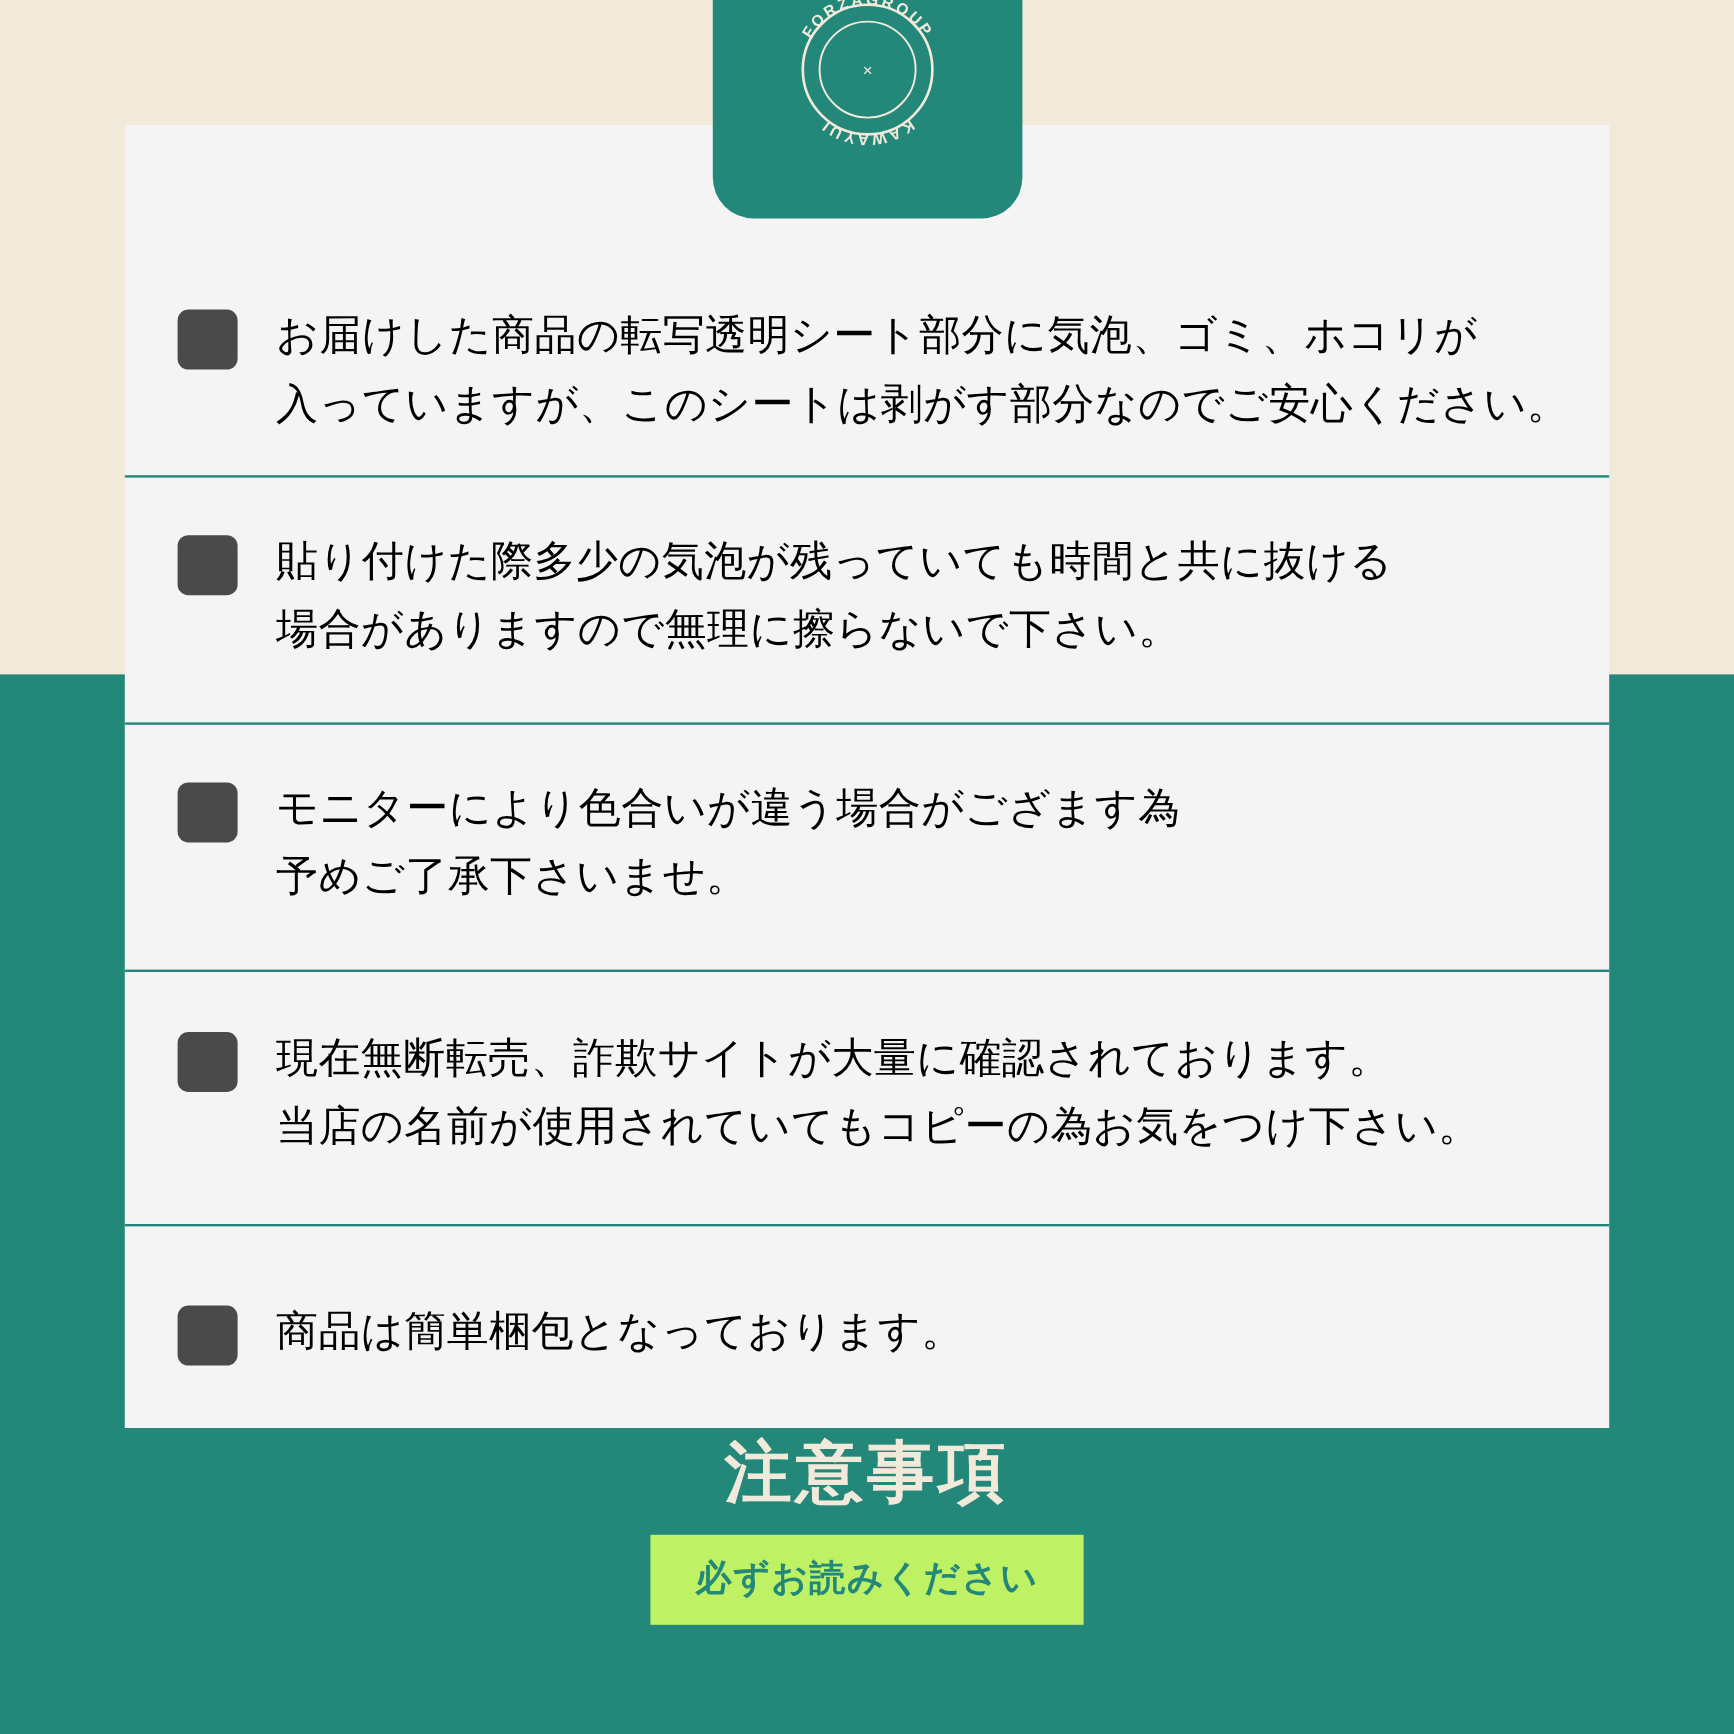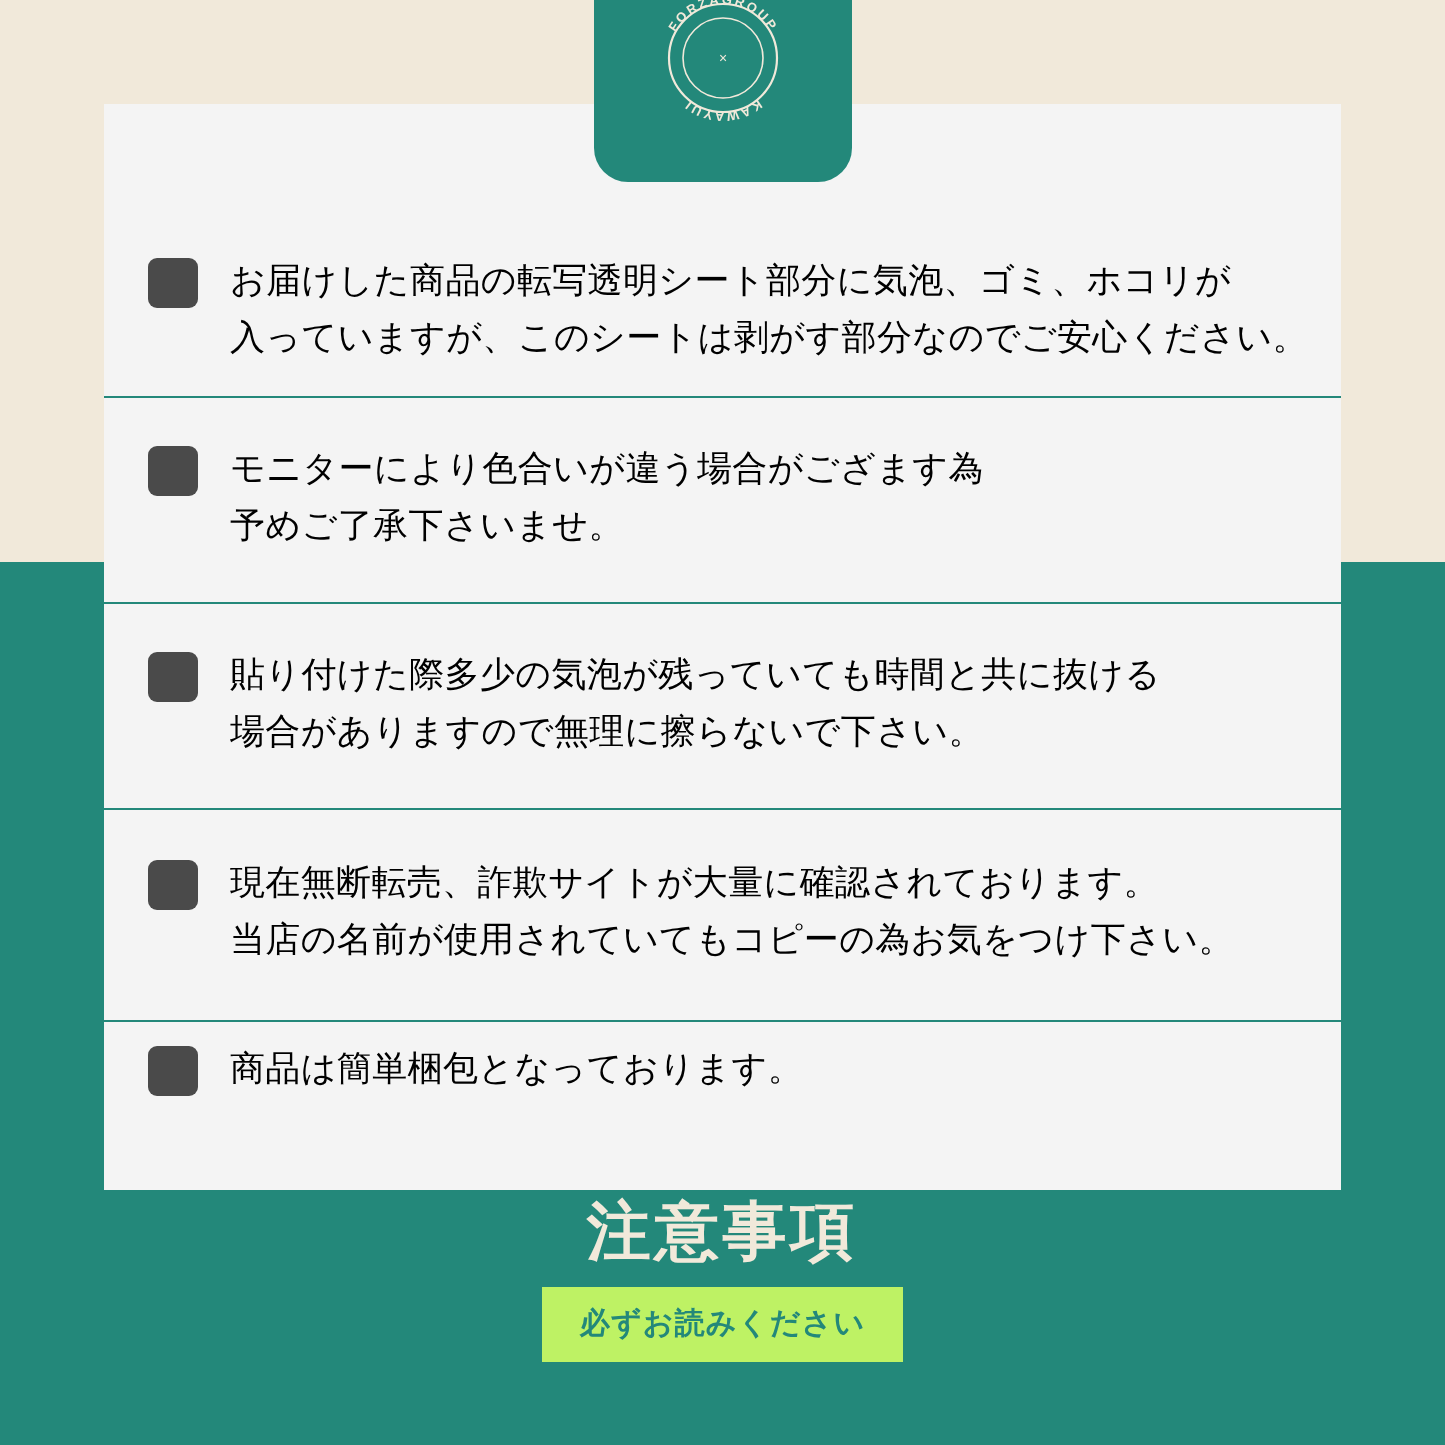--- a/index.html
+++ b/index.html
@@ -94,34 +94,34 @@
     letter-spacing: 0.01em;
     font-weight: 500;
     white-space: pre-line;
   }
 
   
   #row-1 { height: 292px; }
   #row-2 { height: 206px; padding-top: 42px; }
   #row-3 { height: 206px; padding-top: 42px; }
   #row-4 { height: 212px; padding-top: 44px; }
-  #row-5 { height: 170px; padding-top: 18px; }
+  #row-5 { height: 170px; padding-top: 60px; }
 
   
   #footer {
     position: absolute;
     left: 0;
     top: 1198px;
     width: 1445px;
     text-align: center;
     z-index: 4;
   }
   #footer-title {
     color: #f1e9da;
-    font-size: 64px;
+    font-size: 56px;
     font-weight: 700;
     letter-spacing: 0.06em;
     line-height: 1.05;
   }
   #footer-pill {
     display: inline-block;
     margin-top: 22px;
     background: #bef264;
     color: #23887a;
     font-size: 30px;
@@ -157,30 +157,30 @@
   </div>
 
   <div id="notice-card">
 
     <div class="notice-row first" id="row-1">
       <div class="bullet"></div>
       <div class="notice-text">お届けした商品の転写透明シート部分に気泡、ゴミ、ホコリが
 入っていますが、このシートは剥がす部分なのでご安心ください。</div>
     </div>
 
+    <div class="notice-row" id="row-2">
+      <div class="bullet"></div>
+      <div class="notice-text">貼り付けた際多少の気泡が残っていても時間と共に抜ける
+場合がありますので無理に擦らないで下さい。</div>
+    </div>
+
     <div class="notice-row" id="row-3">
       <div class="bullet"></div>
       <div class="notice-text">モニターにより色合いが違う場合がござます為
 予めご了承下さいませ。</div>
-    </div>
-
-    <div class="notice-row" id="row-2">
-      <div class="bullet"></div>
-      <div class="notice-text">貼り付けた際多少の気泡が残っていても時間と共に抜ける
-場合がありますので無理に擦らないで下さい。</div>
     </div>
 
     <div class="notice-row" id="row-4">
       <div class="bullet"></div>
       <div class="notice-text">現在無断転売、詐欺サイトが大量に確認されております。
 当店の名前が使用されていてもコピーの為お気をつけ下さい。</div>
     </div>
 
     <div class="notice-row" id="row-5">
       <div class="bullet"></div>

